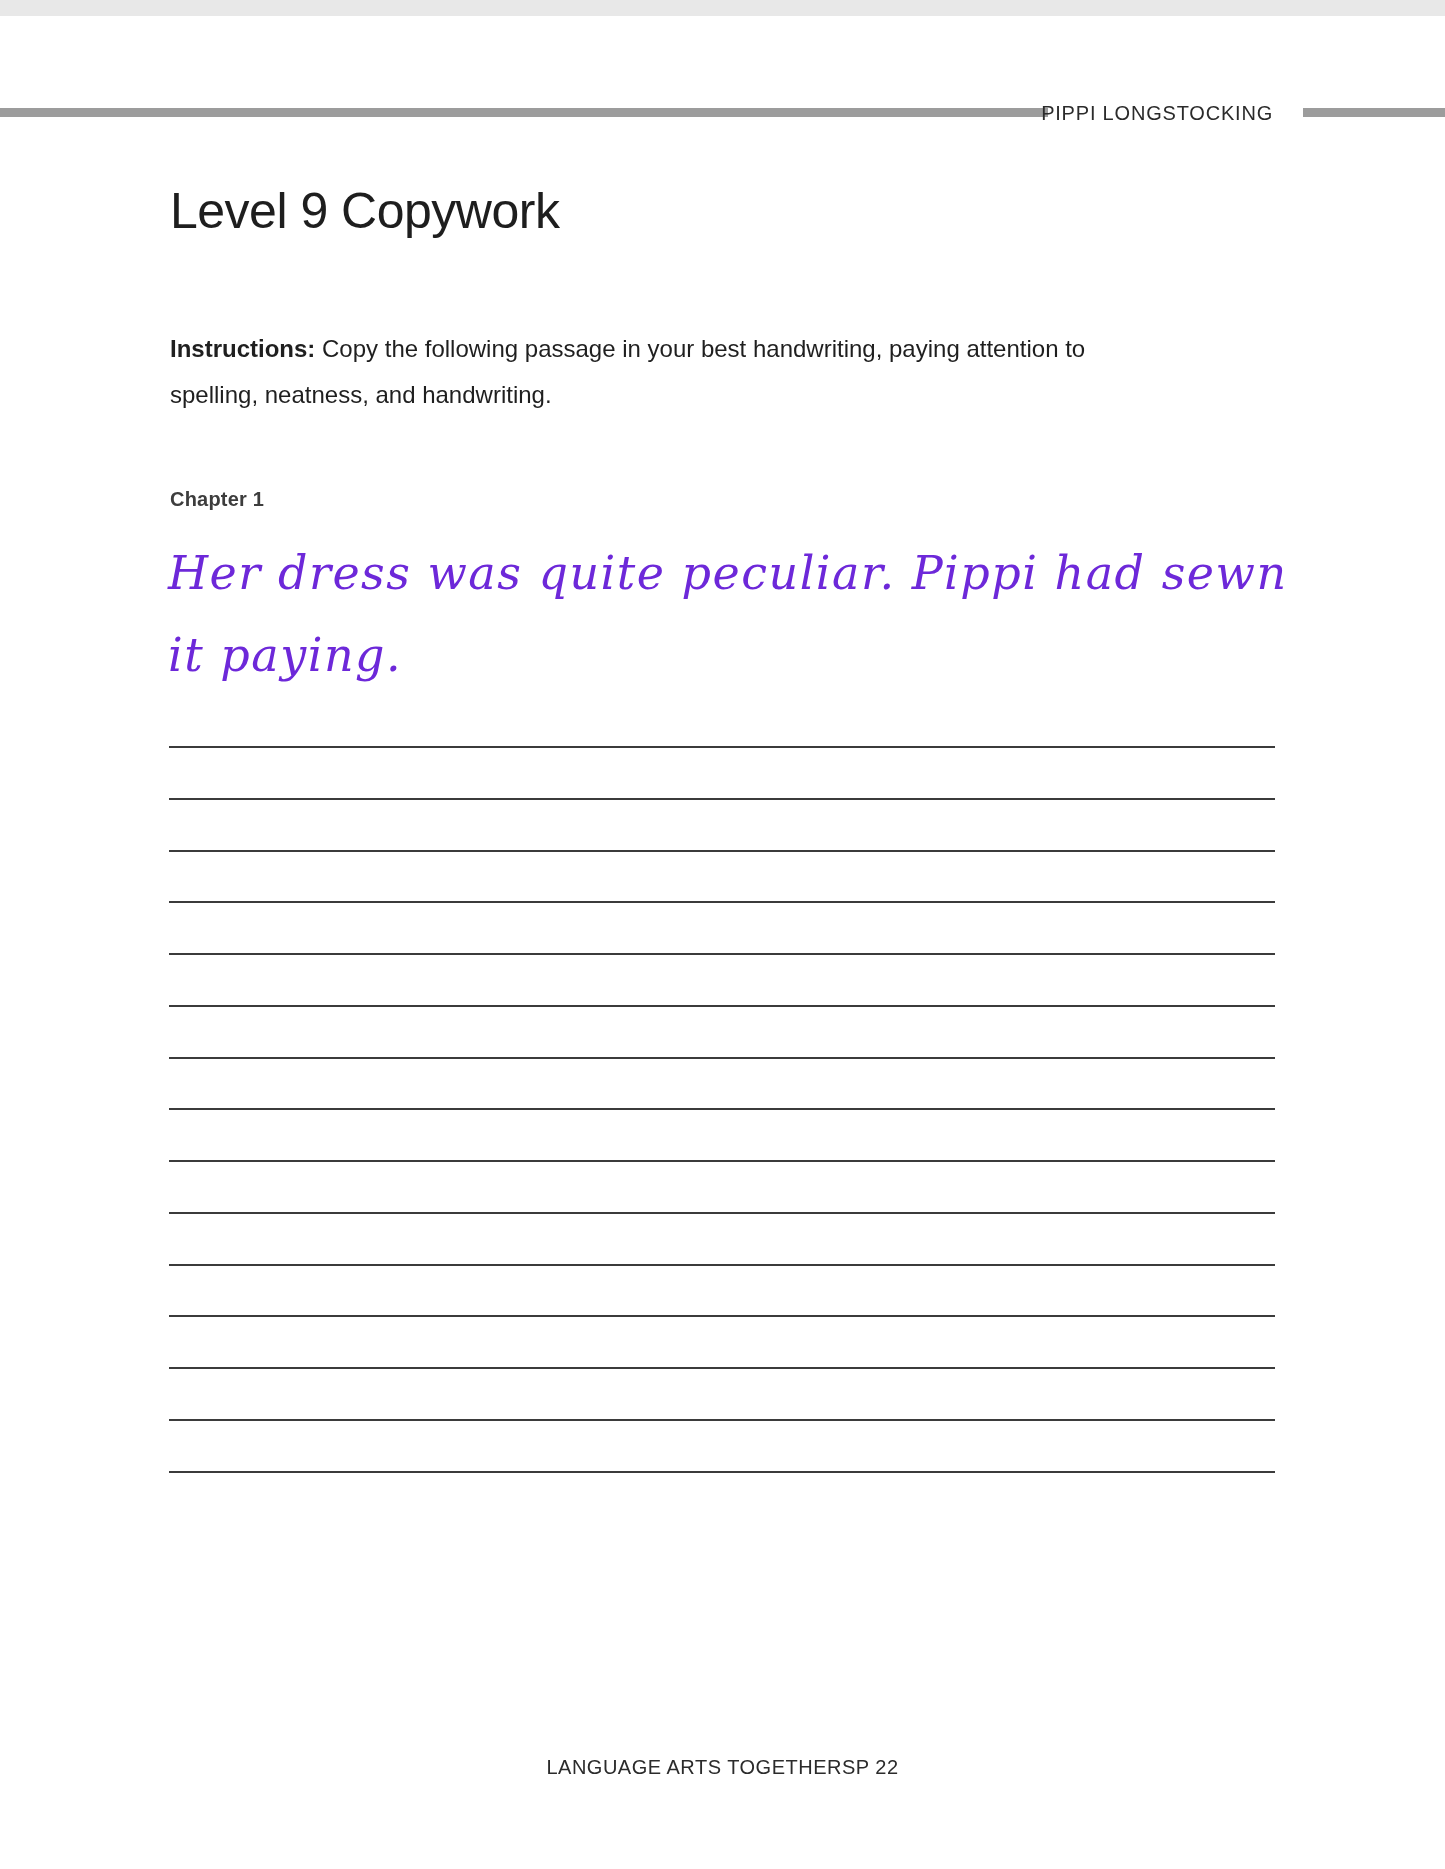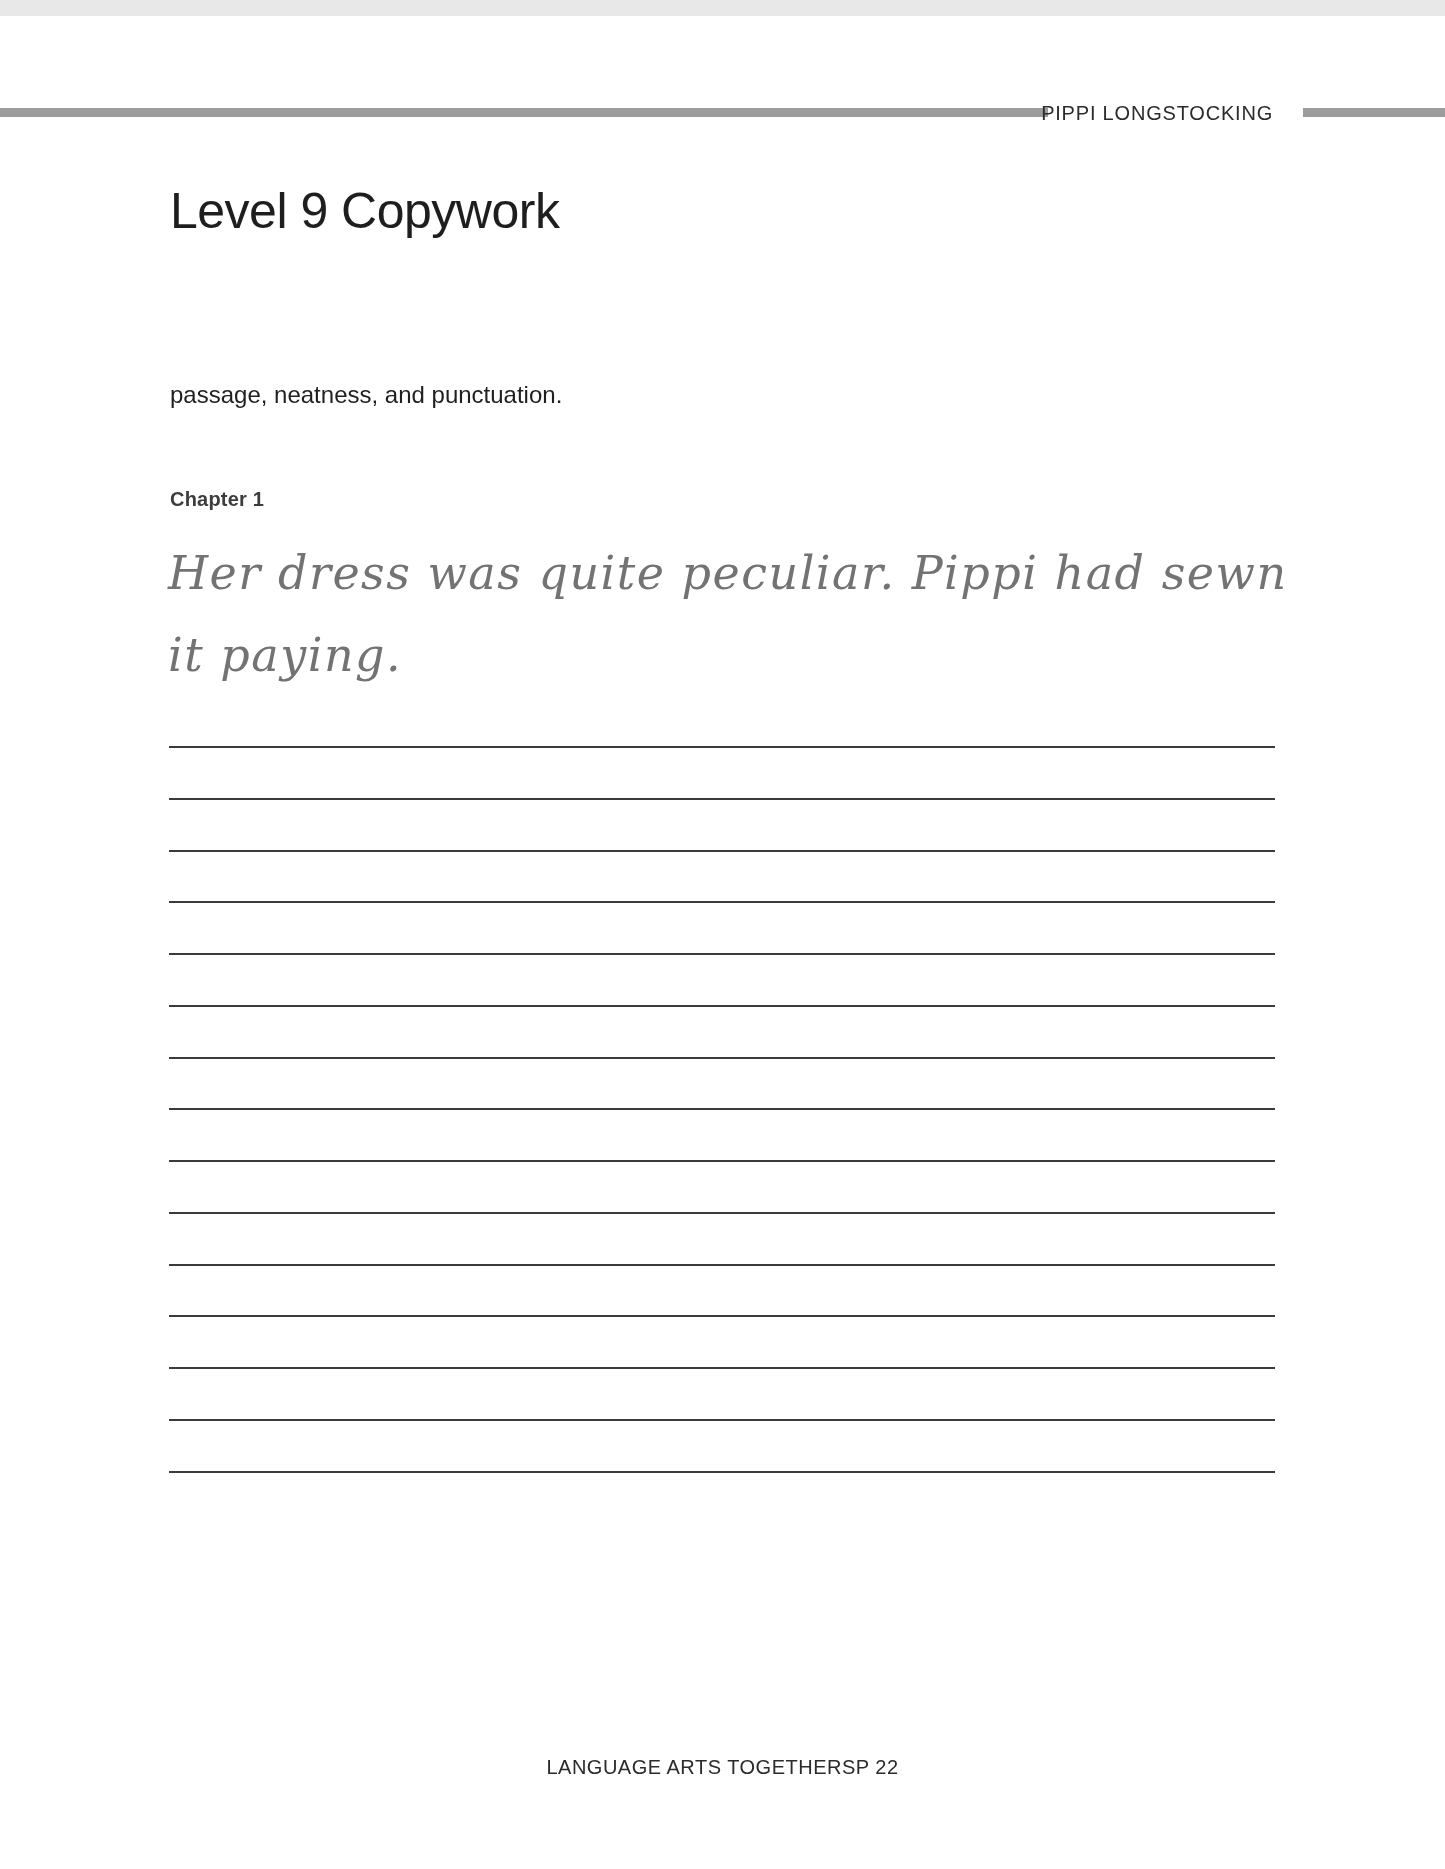--- a/index.html
+++ b/index.html
@@ -30,21 +30,21 @@
   }
   .instructions .bold{font-weight:700;}
   .chapter{
     position:absolute;left:170px;top:472px;margin:0;
     font-size:20px;font-weight:700;color:#3d3d3d;letter-spacing:0.2px;
   }
   .passage{
     position:absolute;left:168px;top:516px;margin:0;
     font-family:"DejaVu Serif", serif;font-style:italic;
     font-size:46px;line-height:82px;letter-spacing:1.5px;
-    color:#737373;white-space:nowrap;
+    color:#6d28d9;white-space:nowrap;
   }
   .writing-lines{
     position:absolute;left:169px;top:730px;width:1106px;
   }
   .write-line{
     height:2px;background:#3b3b3b;margin-bottom:49.75px;
   }
   .footer{
     position:absolute;left:170px;top:1740px;width:1105px;
     display:flex;justify-content:center;
@@ -58,22 +58,22 @@
 
   <header>
     <div class="rule rule-left"></div>
     <div class="book-title">PIPPI LONGSTOCKING</div>
     <div class="rule rule-right"></div>
   </header>
 
   <h1 class="page-title">Level 9 Copywork</h1>
 
   <p class="instructions">
-    <br>
-    <span>passage, neatness, and punctuation.</span>
+    <span><span class="bold">Instructions:</span><span> Copy the following passage in your best handwriting, paying attention to</span></span><br>
+    <span>spelling, neatness, and handwriting.</span>
   </p>
 
   <h2 class="chapter">Chapter 1</h2>
 
   <p class="passage">
     <span>Her dress was quite peculiar. Pippi had sewn</span><br>
     <span>it paying.</span>
   </p>
 
   <div class="writing-lines">

